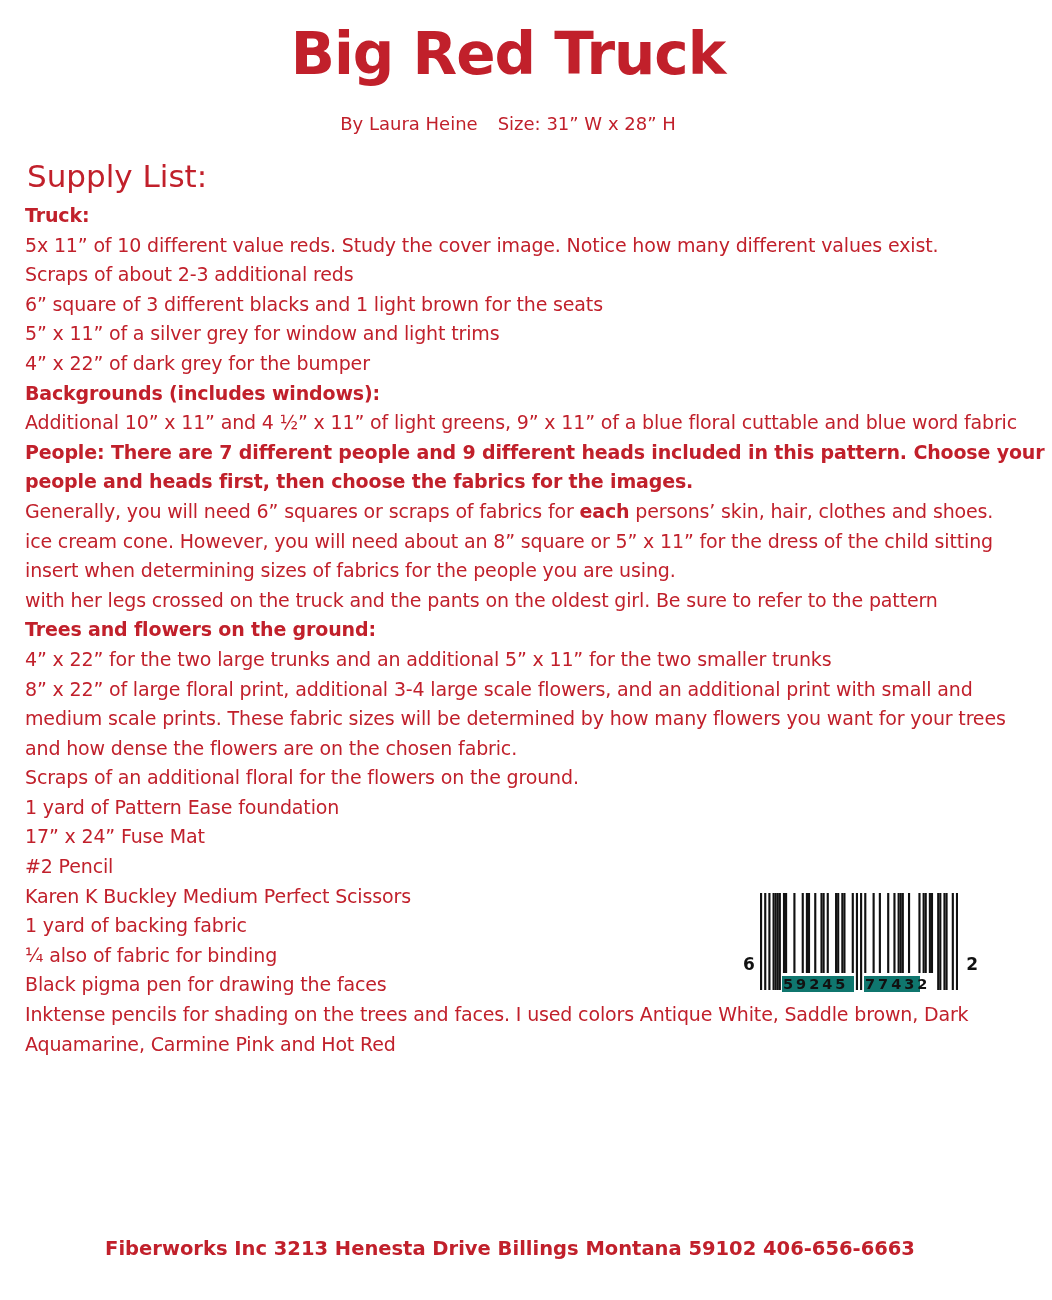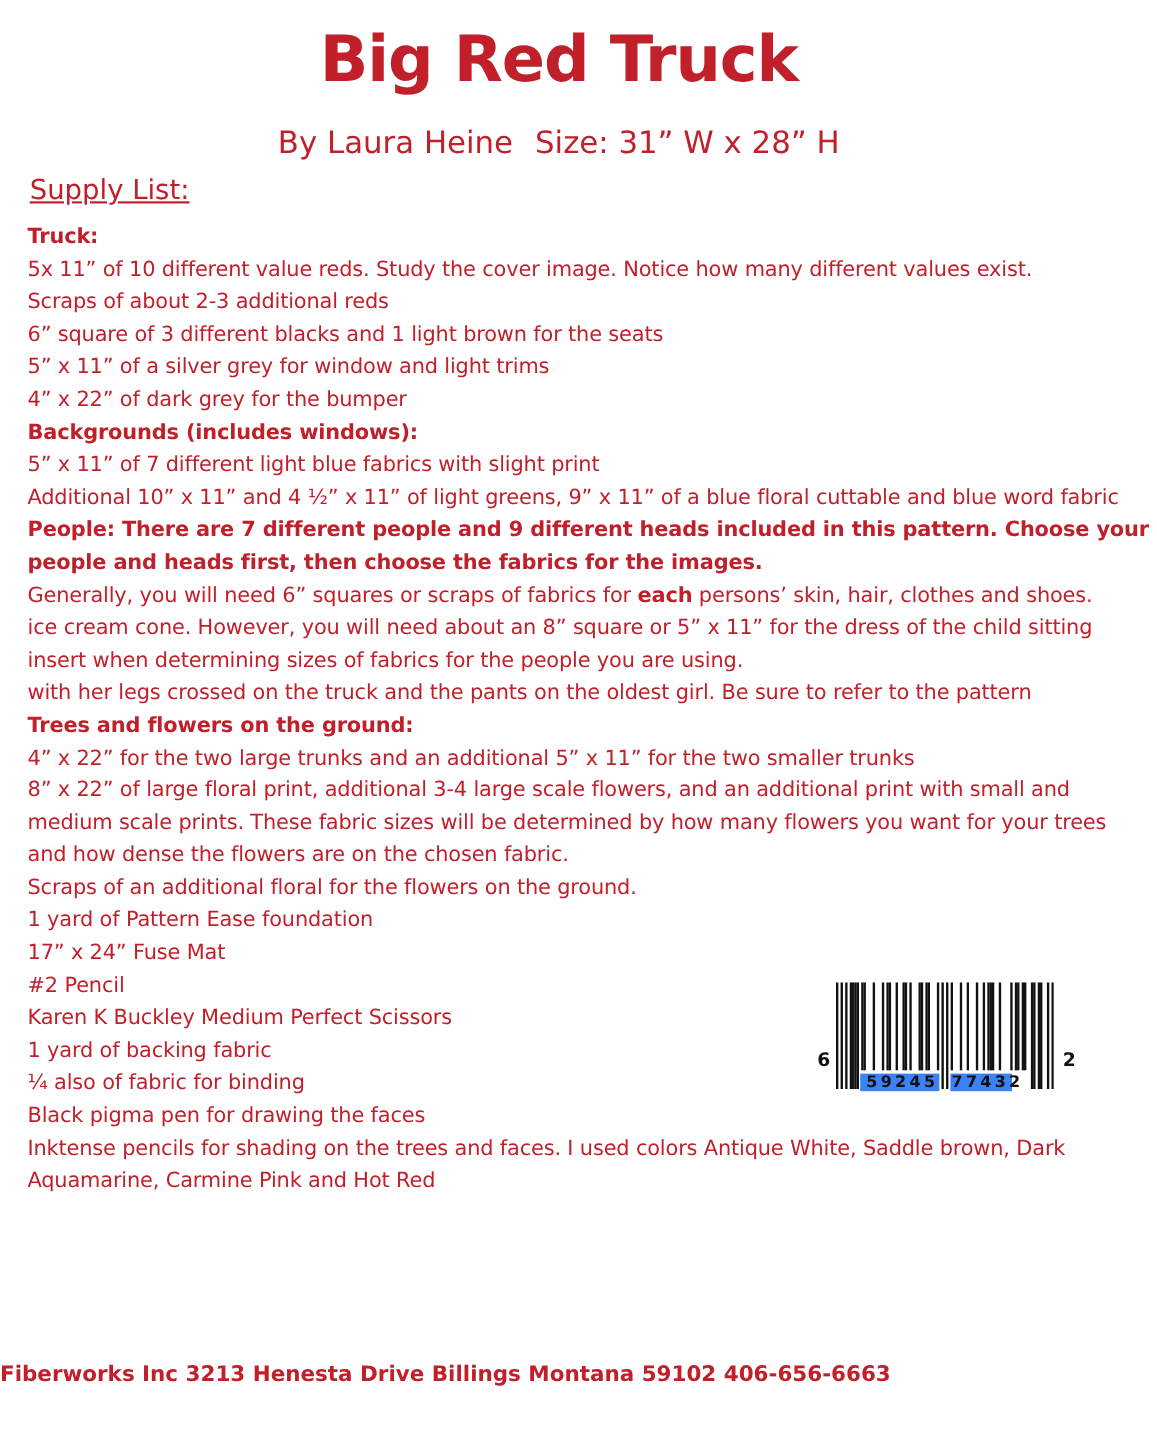--- a/index.html
+++ b/index.html
@@ -22,33 +22,32 @@
     font-size: 58px;
     font-weight: 600;
     letter-spacing: -1px;
     white-space: nowrap;
   }
   .subtitle {
     position: absolute;
     top: 113px; left: 0;
     width: 1016px;
     text-align: center;
-    font-size: 28px;
+    font-size: 18px;
     font-weight: 500;
     white-space: nowrap;
   }
   .subtitle .size-label { margin-left: 20px; }
 
   .supply-heading {
     position: absolute;
     top: 158px; left: 27px;
-    font-size: 25px;
+    font-size: 31px;
     font-weight: 500;
     white-space: nowrap;
-    text-decoration: underline;
   }
 
   .lines {
     position: absolute;
     top: 201px; left: 25px;
     width: 1010px;
     font-size: 19px;
     line-height: 29.6px;
     letter-spacing: -0.15px;
   }
@@ -66,32 +65,33 @@
     color: #111111;
     font-weight: bold;
     font-family: "DejaVu Sans", sans-serif;
   }
   .bc-left  { left: -17px; bottom: 16px; font-size: 17px; }
   .bc-right { right: -20px; bottom: 16px; font-size: 17px; }
   .bc-group {
     bottom: -2px;
     font-size: 14.5px;
     letter-spacing: 3px;
-    text-align: right;
-    background: #3b82f6;
+    text-align: left;
+    background: #0f766e;
     padding: 0 1px;
     margin-top: 24px;
   }
   .bc-g1 { left: 22px;  width: 72px; }
   .bc-g2 { left: 104px; width: 56px; }
 
   .footer {
     position: absolute;
     top: 1233px; left: 0;
     width: 1020px;
+    text-align: center;
     font-size: 19.5px;
     font-weight: bold;
     line-height: 31px;
   }
 </style>
 </head>
 <body>
 
 <div class="page">
 
@@ -104,21 +104,20 @@
   <div class="supply-heading">Supply List:</div>
 
   <div class="lines" id="lines">
       <div class="line"><span class="b">Truck:</span></div>
       <div class="line"><span>5x 11” of 10 different value reds. Study the cover image. Notice how many different values exist.</span></div>
       <div class="line"><span>Scraps of about 2-3 additional reds</span></div>
       <div class="line"><span>6” square of 3 different blacks and 1 light brown for the seats</span></div>
       <div class="line"><span>5” x 11” of a silver grey for window and light trims</span></div>
       <div class="line"><span>4” x 22” of dark grey for the bumper</span></div>
       <div class="line"><span class="b">Backgrounds (includes windows):</span></div>
-      <div class="line"><span>5” x 11” of 7 different light blue fabrics with slight print</span></div>
       <div class="line"><span>Additional 10” x 11” and 4 ½” x 11” of light greens, 9” x 11” of a blue floral cuttable and blue word fabric</span></div>
       <div class="line"><span class="b">People: There are 7 different people and 9 different heads included in this pattern. Choose your</span></div>
       <div class="line"><span class="b">people and heads first, then choose the fabrics for the images.</span></div>
       <div class="line"><span>Generally, you will need 6” squares or scraps of fabrics for </span><span class="b">each</span><span> persons’ skin, hair, clothes and shoes.</span></div>
       <div class="line"><span>ice cream cone. However, you will need about an 8” square or 5” x 11” for the dress of the child sitting</span></div>
       <div class="line"><span>insert when determining sizes of fabrics for the people you are using.</span></div>
       <div class="line"><span>with her legs crossed on the truck and the pants on the oldest girl. Be sure to refer to the pattern</span></div>
       <div class="line"><span class="b">Trees and flowers on the ground:</span></div>
       <div class="line"><span>4” x 22” for the two large trunks and an additional 5” x 11” for the two smaller trunks</span></div>
       <div class="line"><span>8” x 22” of large floral print, additional 3-4 large scale flowers, and an additional print with small and</span></div>

